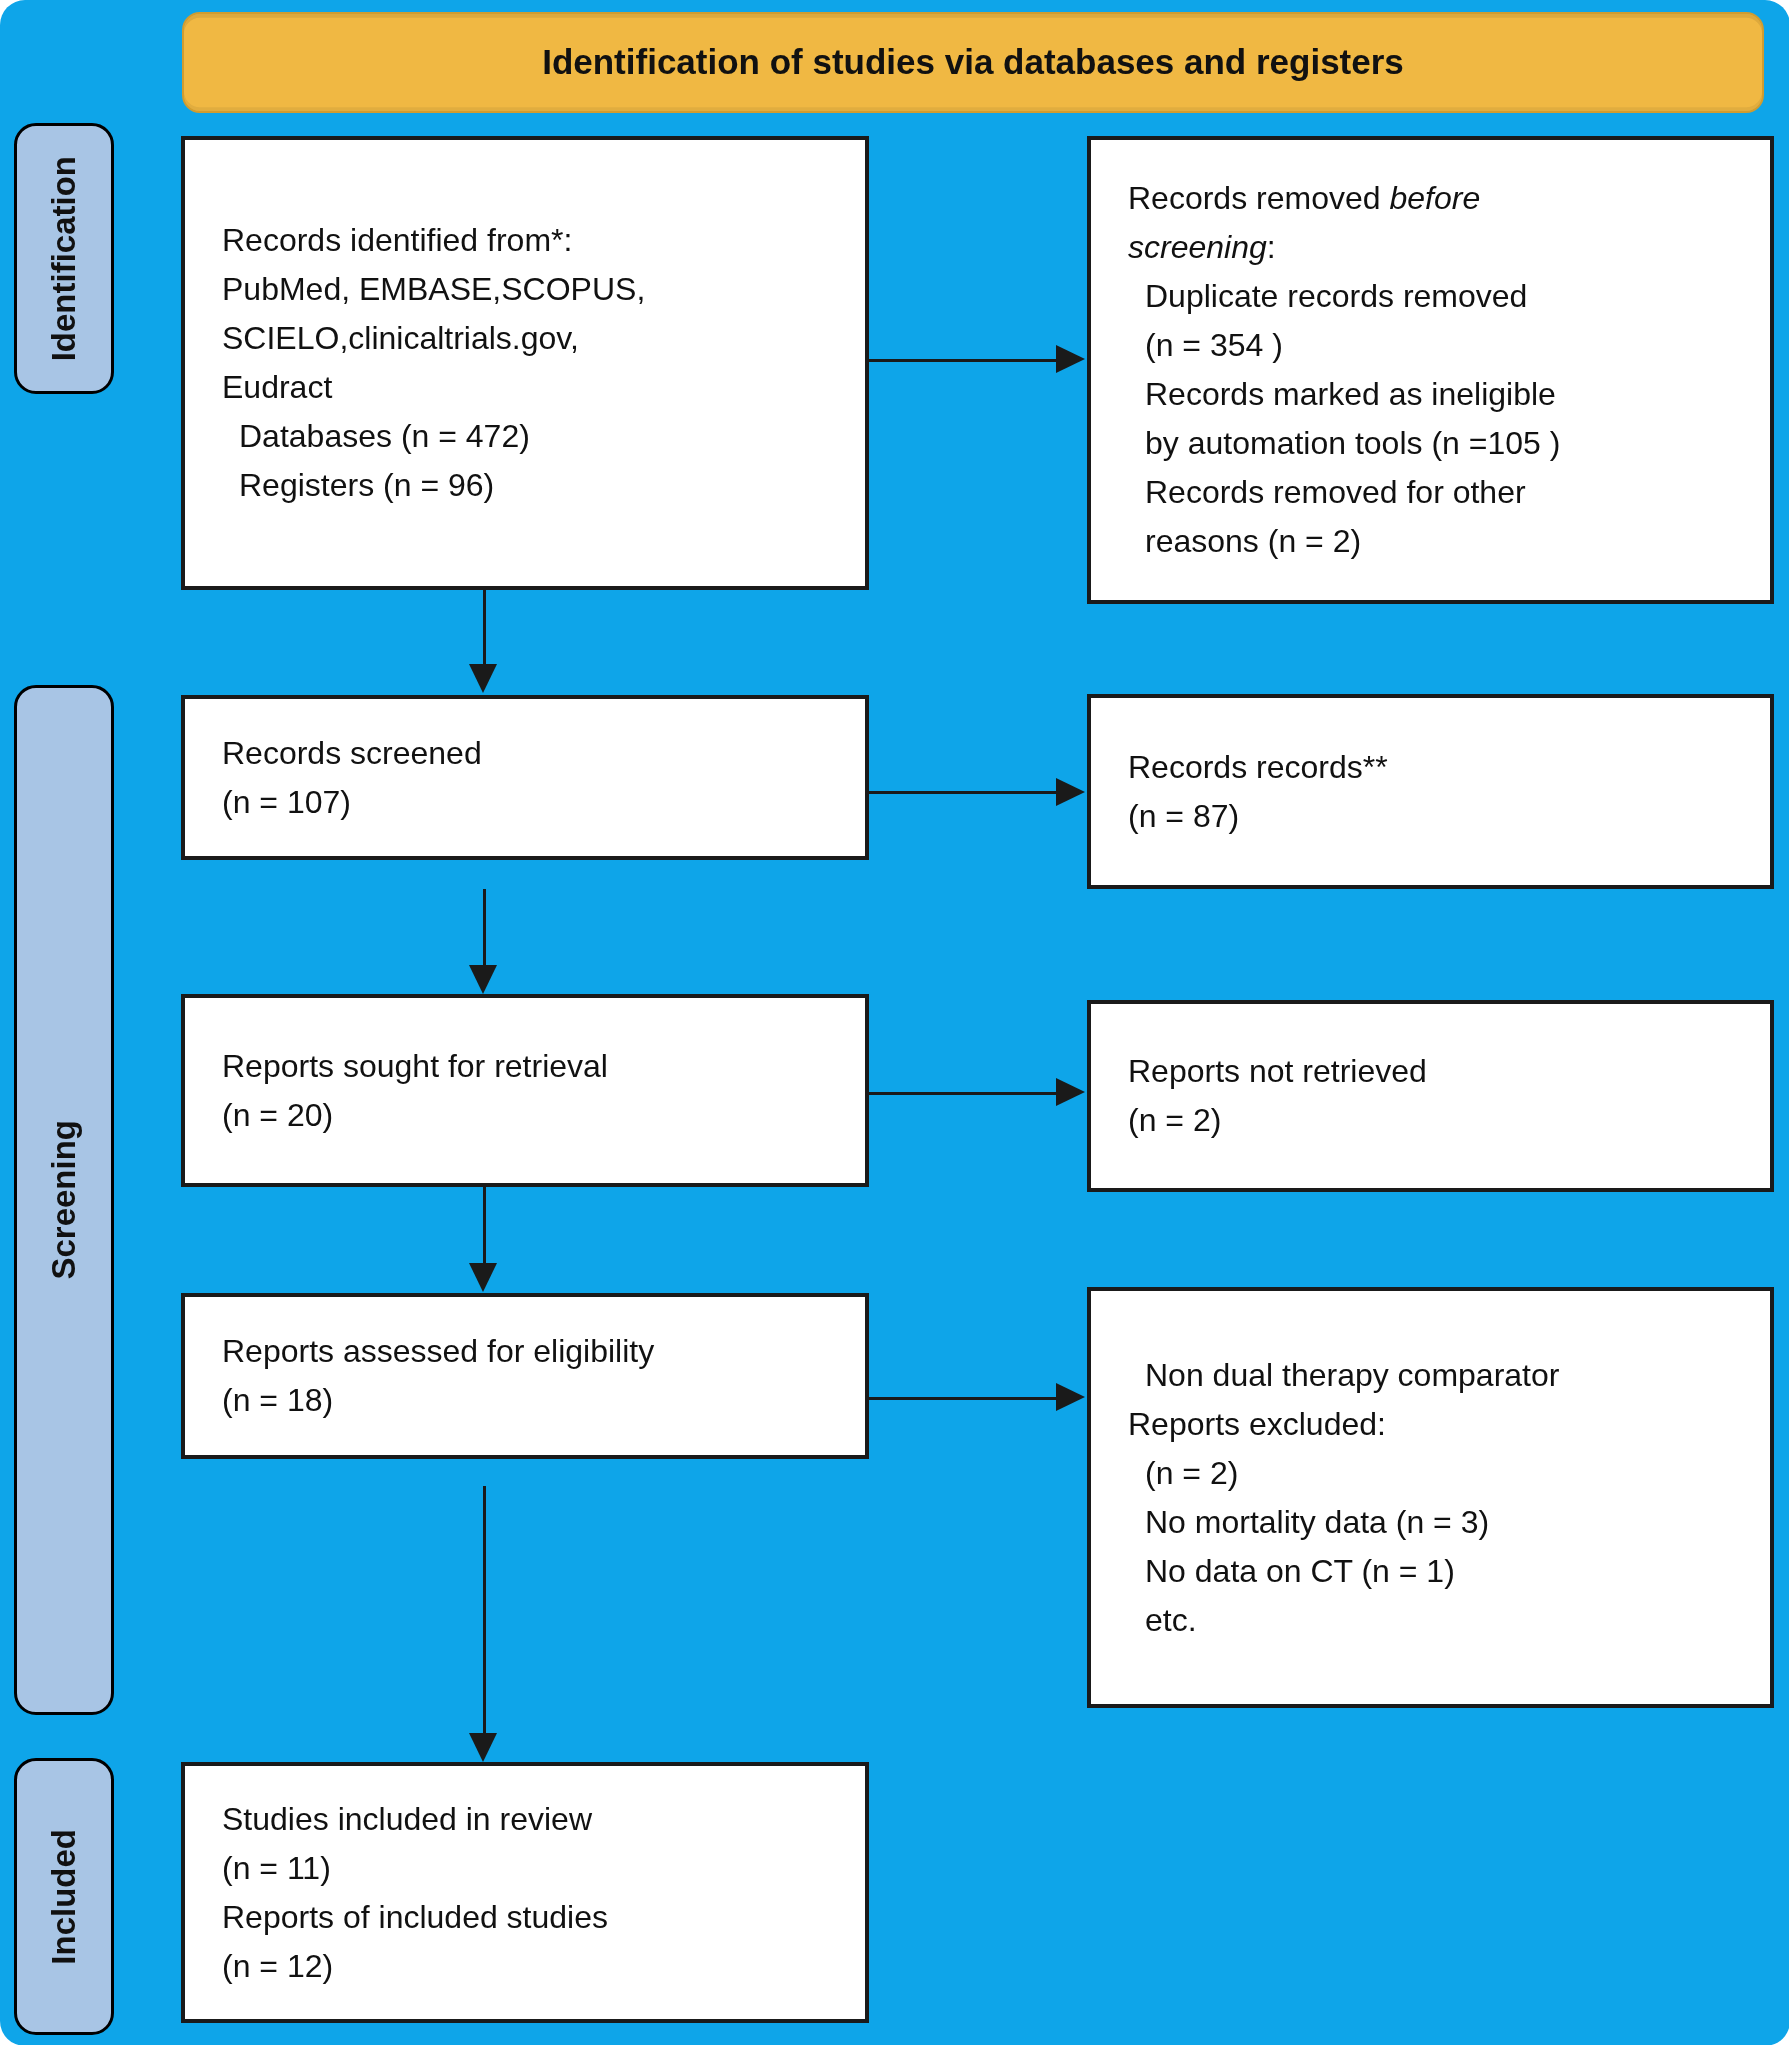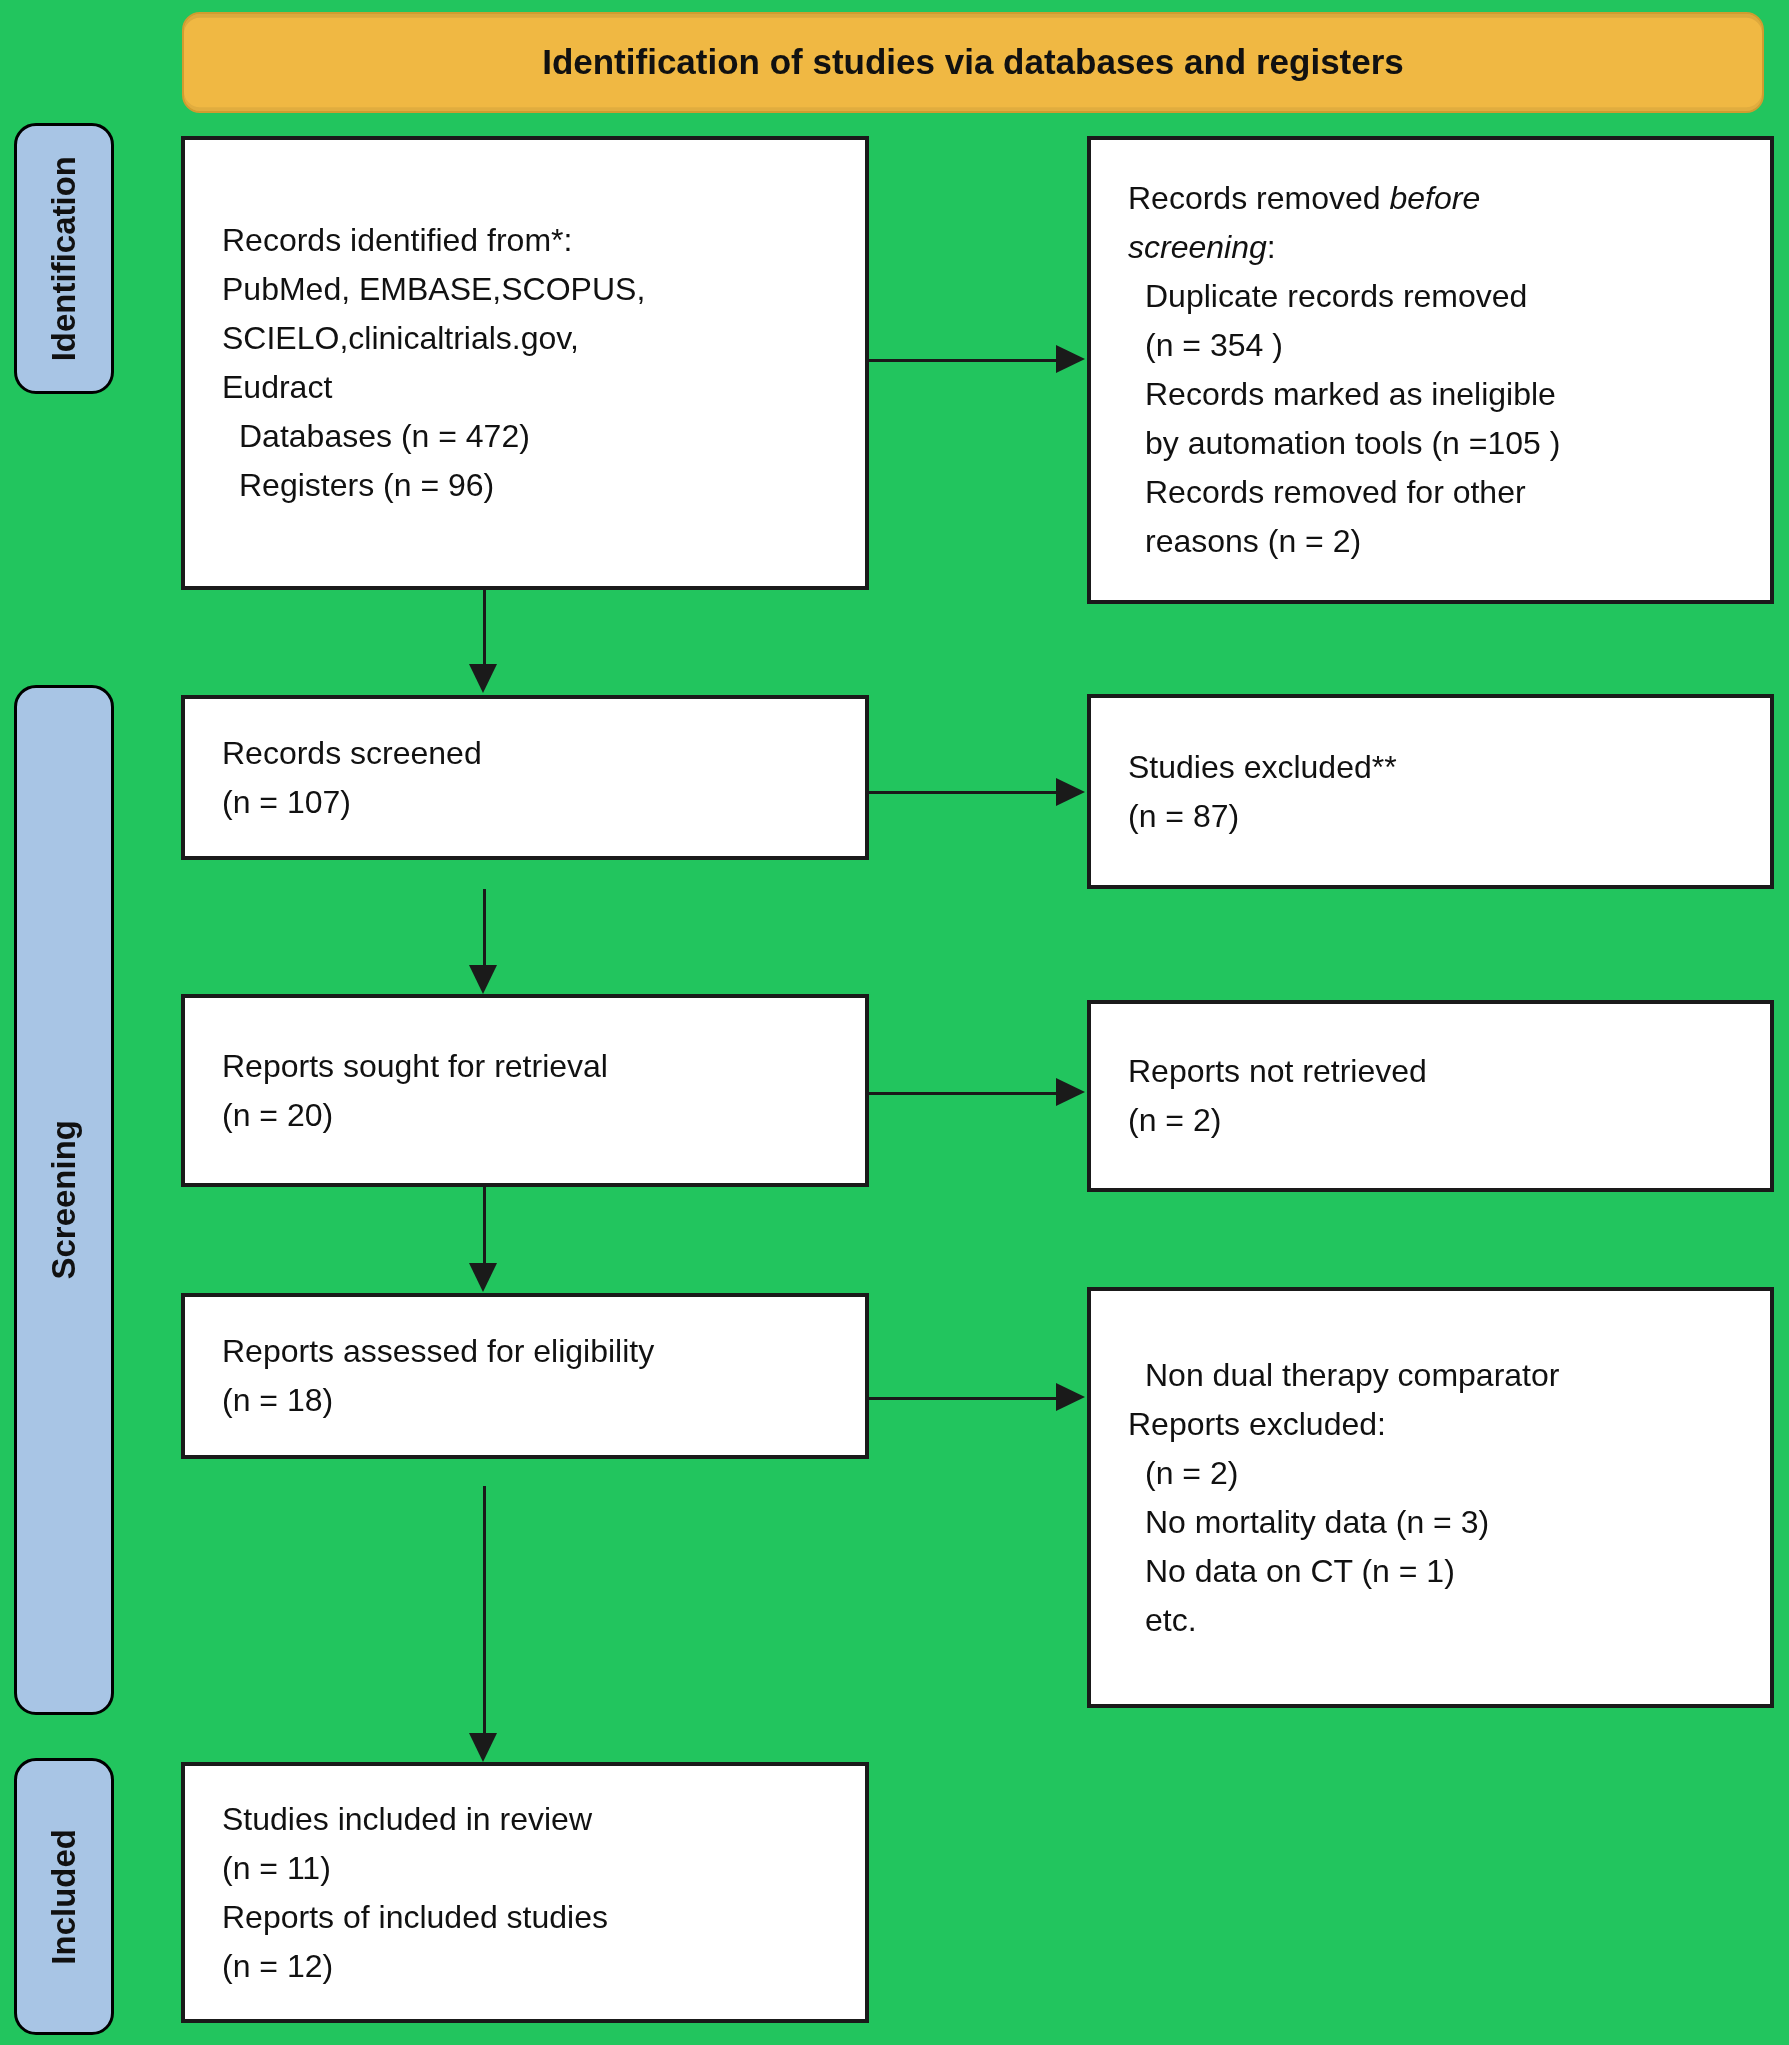--- a/index.html
+++ b/index.html
@@ -15,22 +15,23 @@
     --box-border: #1A1A1A;
     --arrow: #1A1A1A;
     --text: #111111;
   }
   .canvas {
     position: relative;
     width: 1790px;
     height: 2046px;
     font-family: "Liberation Sans", sans-serif;
     color: var(--text);
-    background: #22c55e;
+    background: #0ea5e9;
     overflow: hidden;
+    border-radius: 25px;
   }
   .banner {
     position: absolute;
     left: 182px; top: 11.5px;
     width: 1582px; height: 101px;
     background: var(--banner-fill);
     border: 2.6px solid var(--banner-border);
     border-radius: 18px;
     box-sizing: border-box;
     display: flex;
@@ -151,21 +152,21 @@
     <div class="line sub">by automation tools (n =105 )</div>
     <div class="line sub">Records removed for other</div>
     <div class="line sub">reasons (n = 2)</div>
   </div>
 
   <div class="fbox col-left box-records-screened">
     <div class="line">Records screened</div>
     <div class="line">(n = 107)</div>
   </div>
   <div class="fbox col-right box-records-excluded">
-    <div class="line">Studies excluded**</div>
+    <div class="line">Records records**</div>
     <div class="line">(n = 87)</div>
   </div>
 
   <div class="fbox col-left box-reports-sought">
     <div class="line">Reports sought for retrieval</div>
     <div class="line">(n = 20)</div>
   </div>
   <div class="fbox col-right box-reports-not-retrieved">
     <div class="line">Reports not retrieved</div>
     <div class="line">(n = 2)</div>

